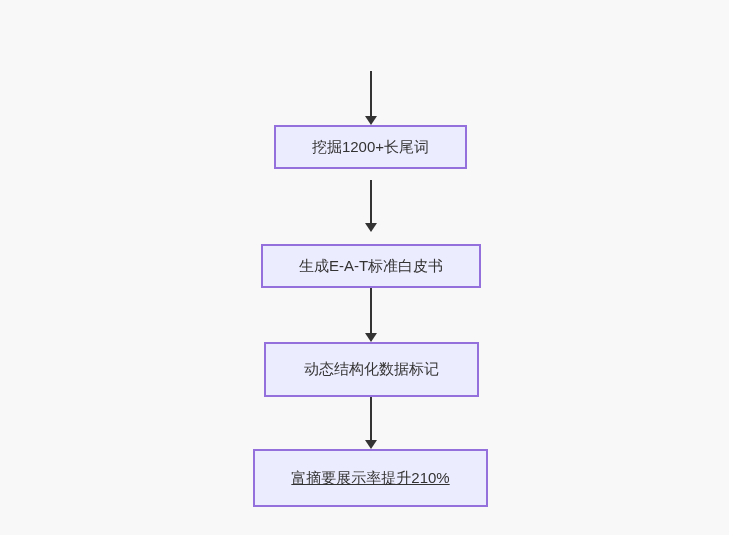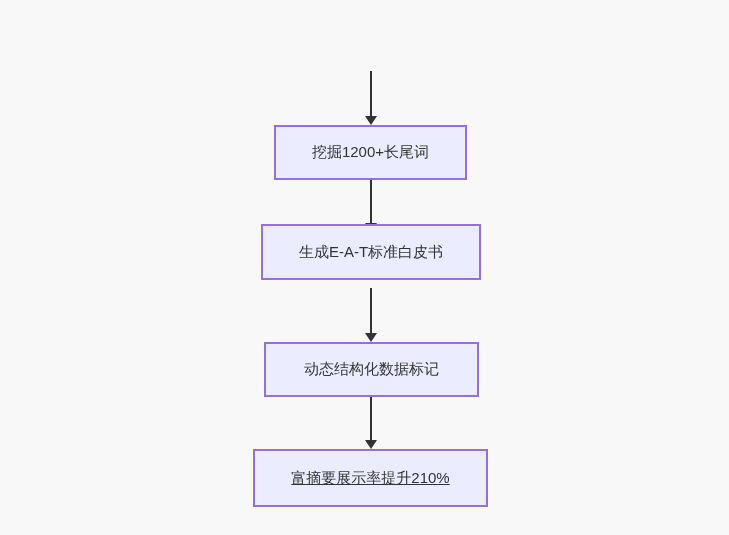--- a/index.html
+++ b/index.html
@@ -61,30 +61,30 @@
 <body>
 
 <div class="canvas">
 
 
   <div class="edge" style="left:364px; top:71px; height:54px;">
     <div class="line"></div>
     <div class="arrowhead"></div>
   </div>
 
-  <div class="node" style="left:274px; top:125px; width:193px; height:55px;">
+  <div class="node" style="left:274px; top:125px; width:193px; height:44px;">
     <span>挖掘1200+长尾词</span>
   </div>
 
   <div class="edge" style="left:364px; top:180px; height:52px;">
     <div class="line"></div>
     <div class="arrowhead"></div>
   </div>
 
-  <div class="node" style="left:261px; top:224px; width:220px; height:56px;">
+  <div class="node" style="left:261px; top:244px; width:220px; height:44px;">
     <span>生成E-A-T标准白皮书</span>
   </div>
 
   <div class="edge" style="left:364px; top:288px; height:54px;">
     <div class="line"></div>
     <div class="arrowhead"></div>
   </div>
 
   <div class="node" style="left:264px; top:342px; width:215px; height:55px;">
     <span>动态结构化数据标记</span>

